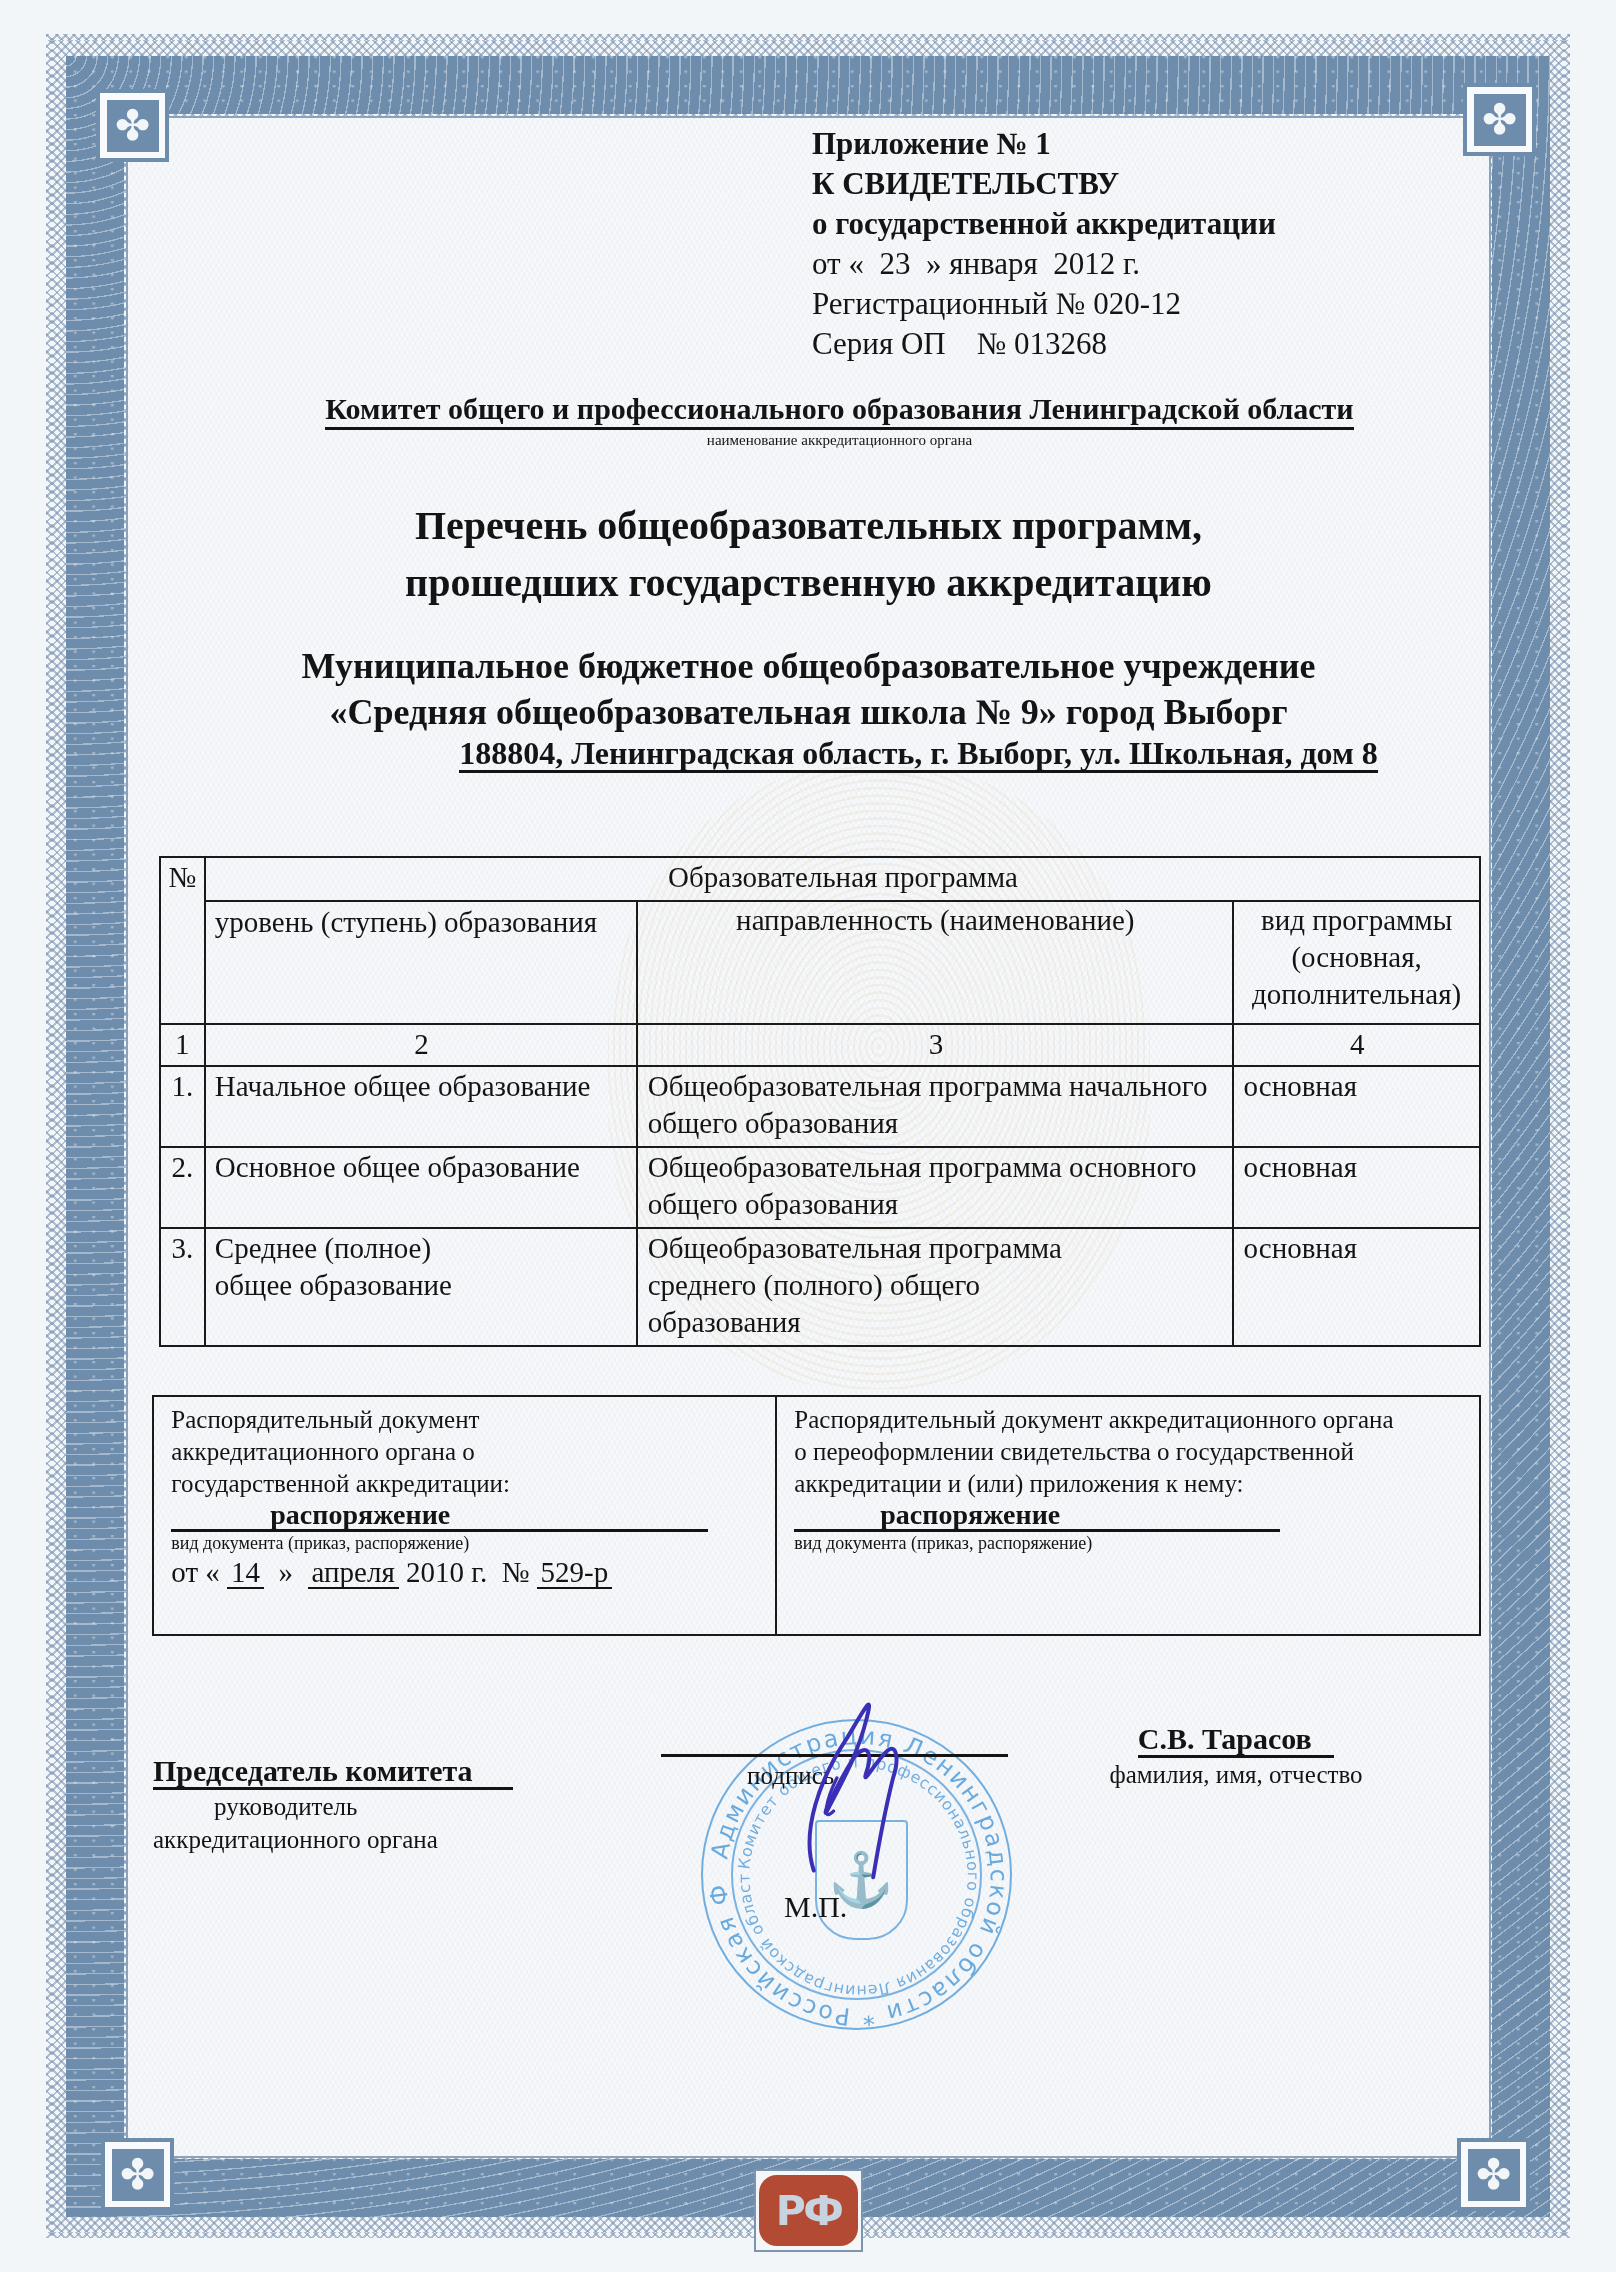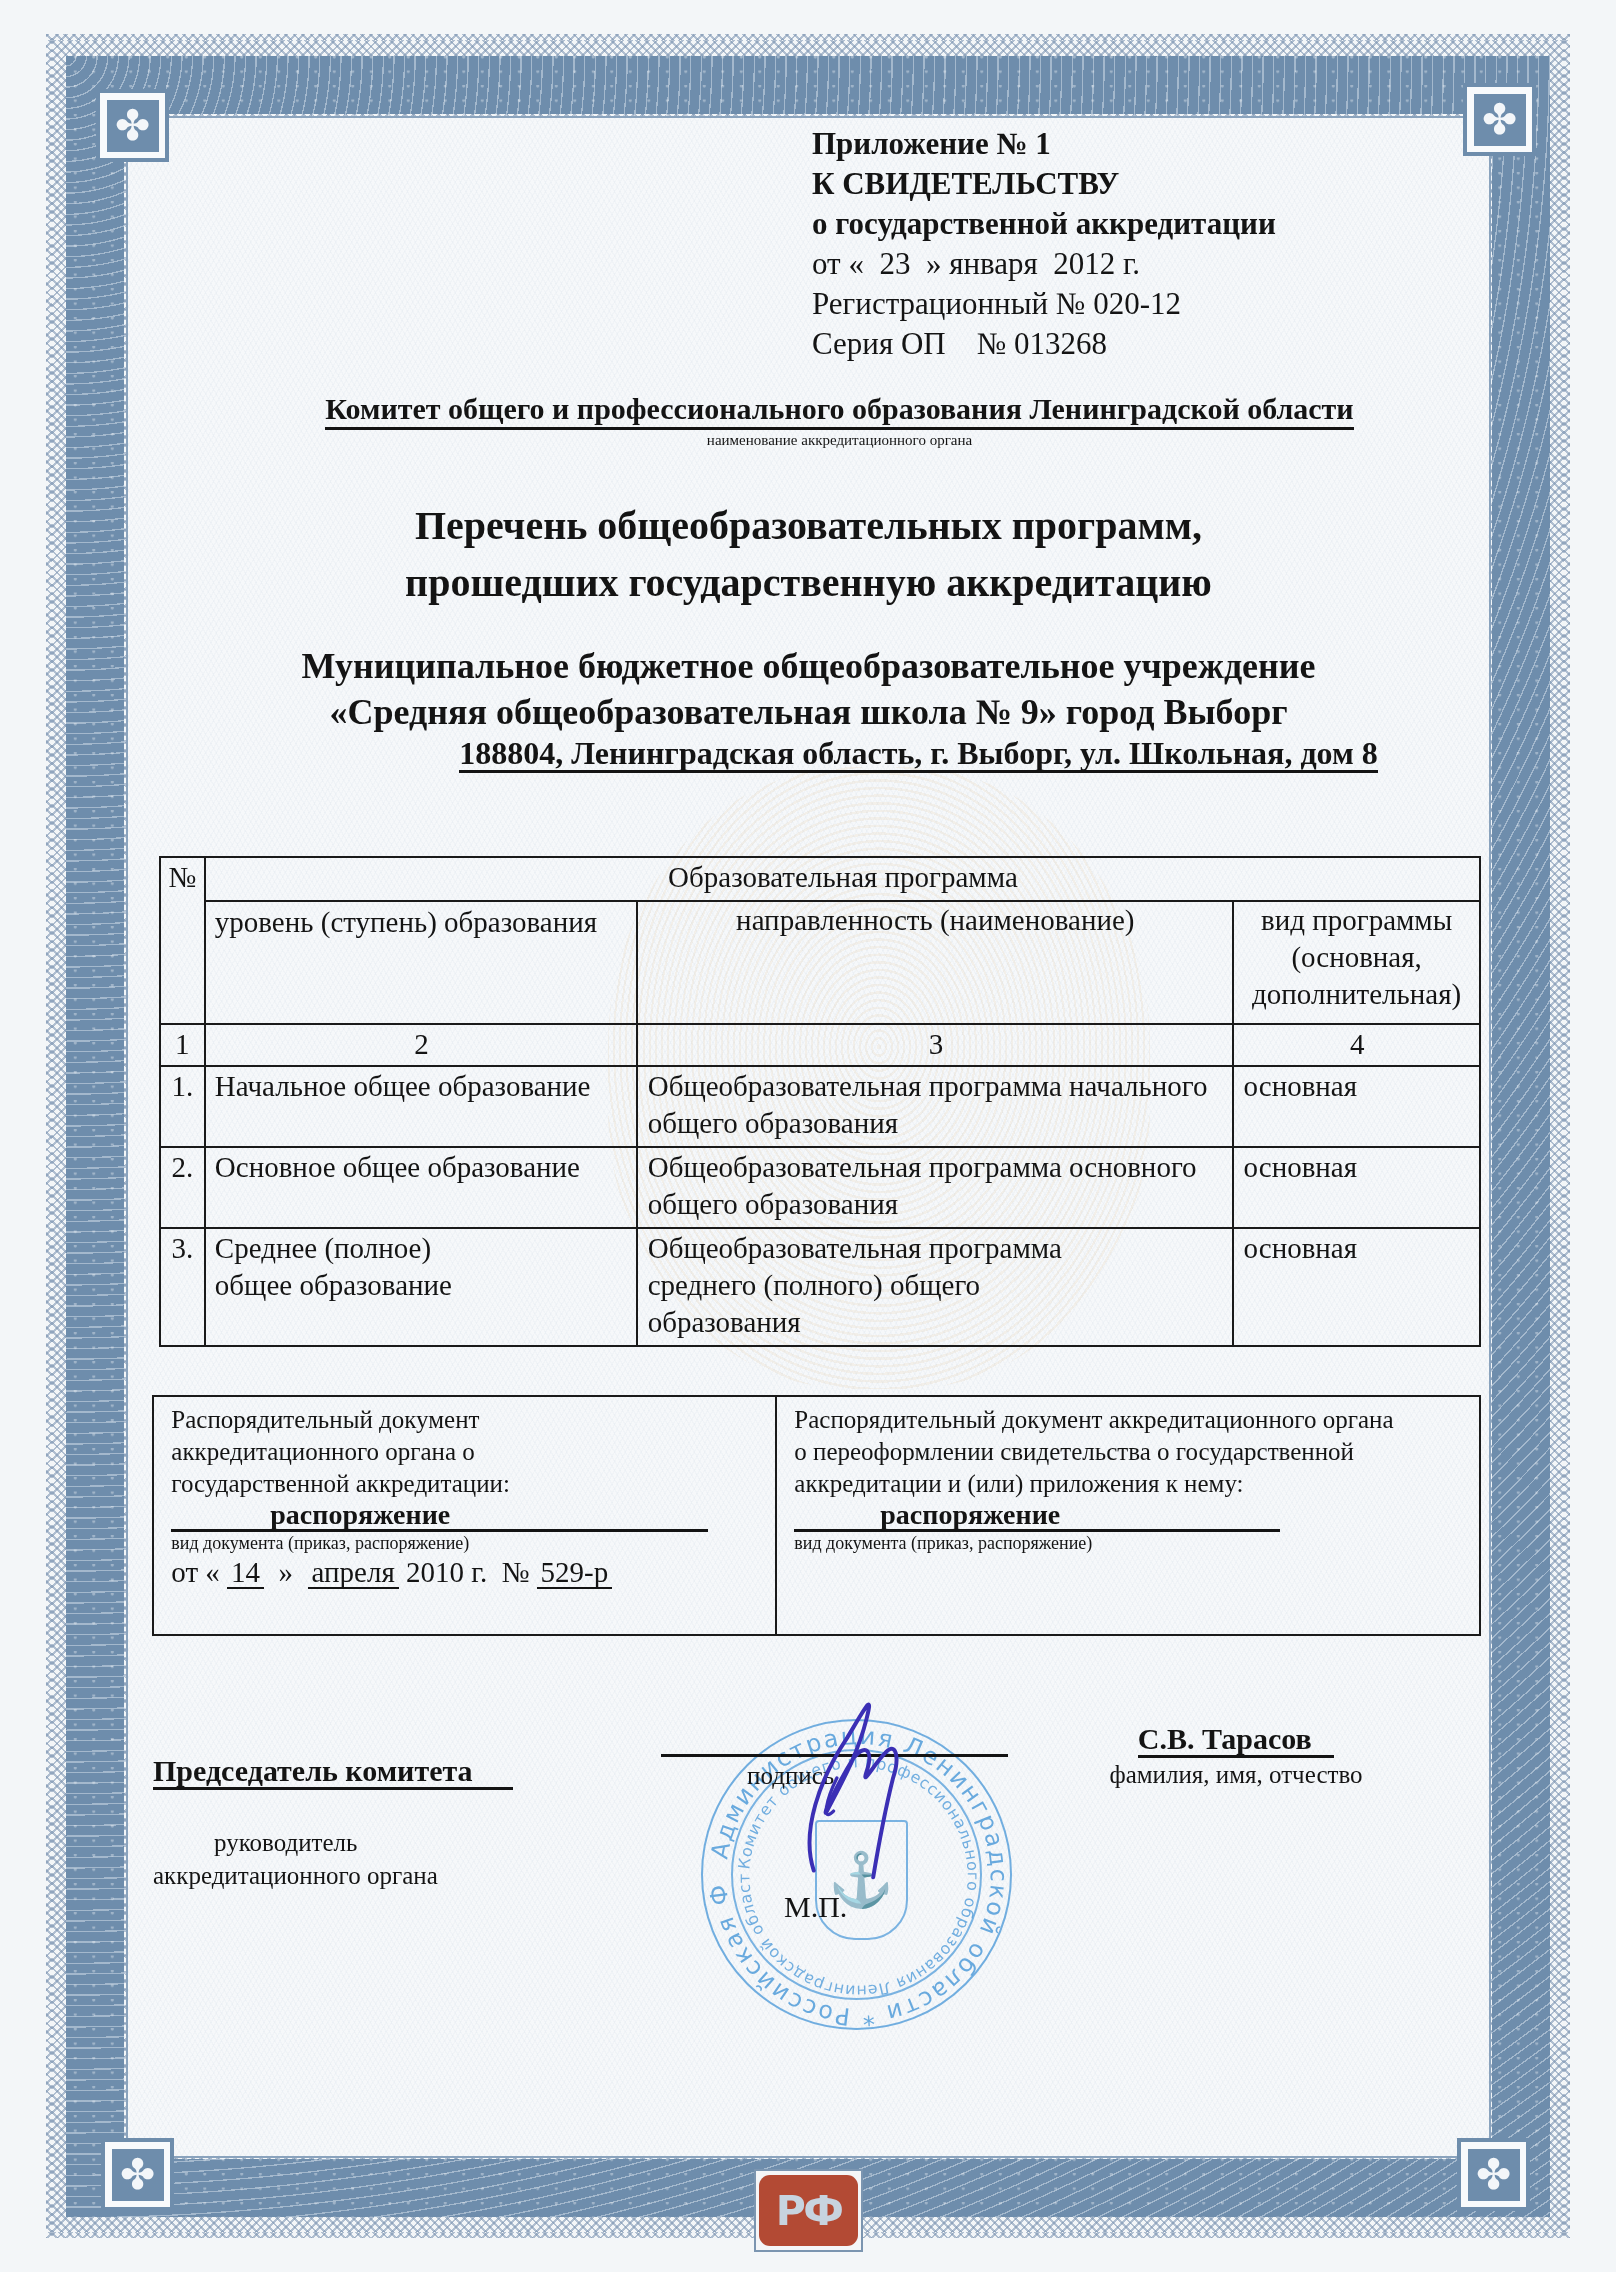--- a/index.html
+++ b/index.html
@@ -99,21 +99,21 @@
     border:2px solid rgba(70,150,215,.7); border-radius:4px 4px 40px 40px;
     color:rgba(70,150,215,.8); font-size:53px; text-align:center; line-height:116px;
   }
   .stamp svg { position:absolute; left:0; top:0; }
   .signature { left:774px; top:1679px; }
   .rf-logo {
     left:754px; top:2169px; width:109px; height:83px; box-sizing:border-box;
     border:2.6px solid #7b95b0; background:#f4f6f8; display:flex; align-items:center; justify-content:center;
   }
   .rf-logo .badge {
-    width:99px; height:71px; background:#b34a34; border-radius:11px;
+    width:99px; height:71px; background:#b34a34; border-radius:18px;
     display:flex; align-items:center; justify-content:center;
     color:#c7d3df; font-family:"DejaVu Sans", sans-serif; font-weight:bold; font-size:41px; letter-spacing:-2.6px;
   }
 </style>
 </head>
 <body>
 
 <div class="abs frame-outer"></div>
 <div class="abs frame-band"></div>
 <div class="abs frame-thin"></div>
@@ -244,21 +244,21 @@
     </text>
     <text font-family="DejaVu Sans, sans-serif" font-size="24" fill="rgba(70,150,215,.75)" letter-spacing="1">
       <textPath href="#innerCircle" startOffset="1%">Комитет общего и профессионального образования Ленинградской области *</textPath>
     </text>
   </svg>
   <div class="shield">⚓</div>
 </div>
 
 <div class="abs" style="left:153px;top:1722px;">
   <div class="bold" style="font-size:30px;line-height:33px;display:inline-block;border-bottom:3.3px solid #141414;width:360px;white-space:nowrap;margin-top:32px;">Председатель комитета</div>
-  <div style="font-size:25px;line-height:33px;padding-left:61px;margin-top:36px;">руководитель</div>
+  <div style="font-size:25px;line-height:33px;padding-left:61px;">руководитель</div>
   <div style="font-size:25px;line-height:33px;">аккредитационного органа</div>
 </div>
 
 <div class="abs" style="left:661px;top:1754px;width:347px;border-bottom:3.3px solid #141414;"></div>
 <div class="abs" style="left:747px;top:1760px;font-size:25px;line-height:32px;">подпись</div>
 
 <svg class="abs signature" width="172" height="218" viewBox="0 0 260 330">
   <path d="M60,290 C40,230 70,150 110,90 C140,40 150,20 140,60 C125,120 95,170 80,200 C70,215 95,160 120,120 C140,95 150,110 140,140 C132,165 150,130 170,110 C185,95 190,120 180,150 C170,190 160,240 150,300" fill="none" stroke="#3b2fb5" stroke-width="6" stroke-linecap="round" stroke-linejoin="round"></path>
   <path d="M95,150 C80,180 70,220 90,200" fill="none" stroke="#3b2fb5" stroke-width="5" stroke-linecap="round"></path>
 </svg>

